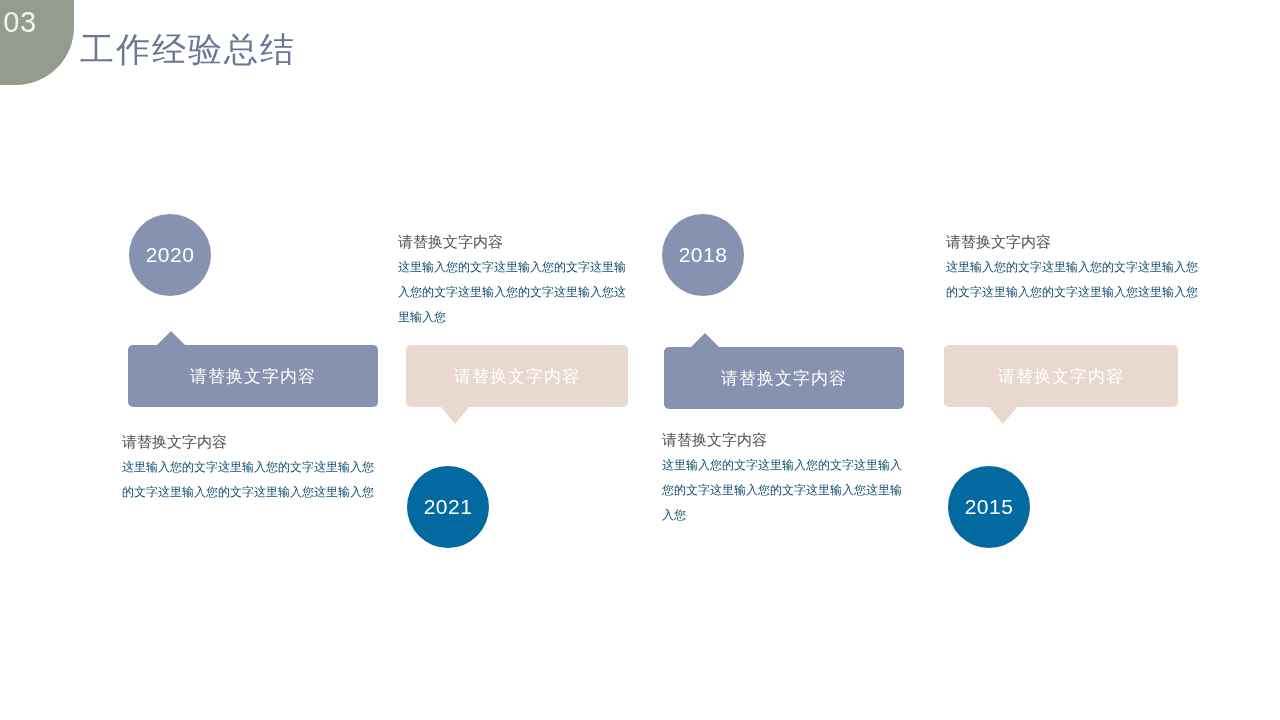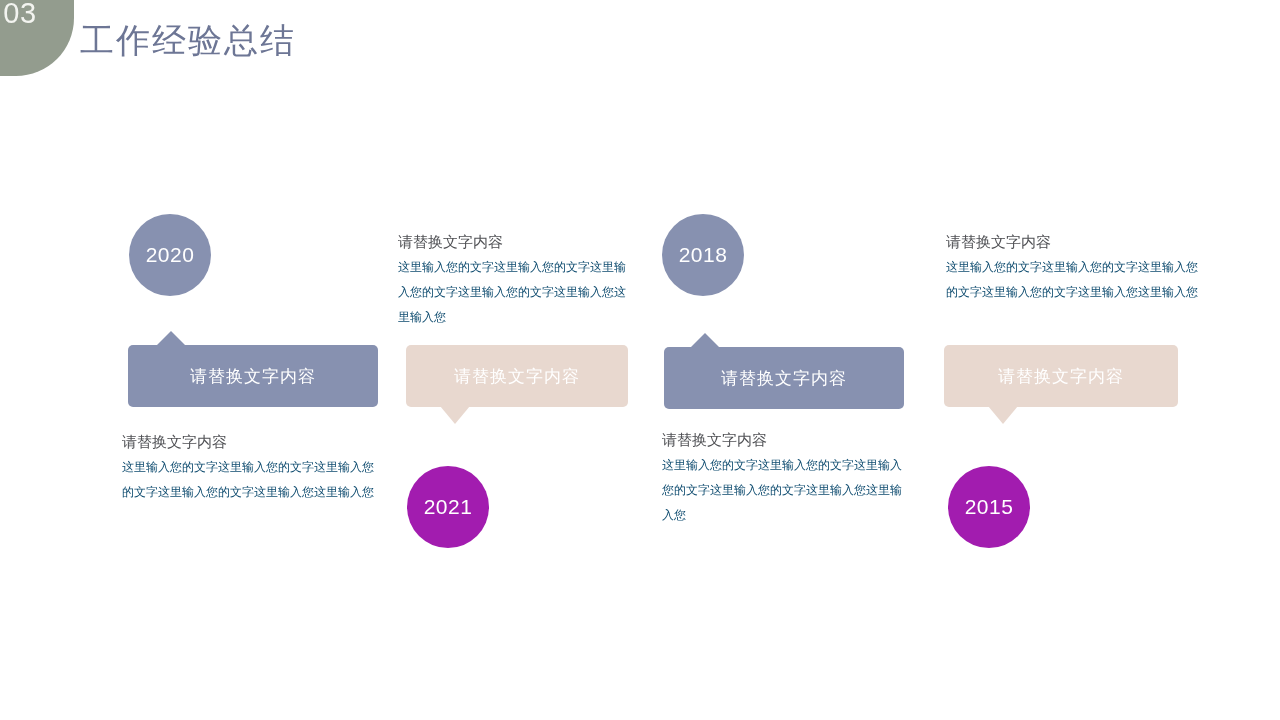--- a/index.html
+++ b/index.html
@@ -12,21 +12,21 @@
     background: #ffffff;
     font-family: "Liberation Sans", "DejaVu Sans", sans-serif;
     overflow: hidden;
     position: relative;
   }
 
   
   .header {
     position: absolute;
     left: 0;
-    top: 4px;
+    top: 13px;
     width: 1280px;
     height: 90px;
   }
   .badge-shape {
     position: absolute;
     left: -22px;
     top: -26px;
     width: 96px;
     height: 98px;
     background: #939c8e;
@@ -71,21 +71,21 @@
     height: 82px;
     border-radius: 50%;
     color: #ffffff;
     font-size: 21px;
     display: flex;
     align-items: center;
     justify-content: center;
     letter-spacing: 0.5px;
   }
   .circle.blue { background: #8791b0; }
-  .circle.pink { background: #a21caf; }
+  .circle.pink { background: #0369a1; }
 
   .bubble {
     position: absolute;
     height: 62px;
     border-radius: 5px;
     color: #ffffff;
     font-size: 17px;
     display: flex;
     align-items: center;
     justify-content: center;

